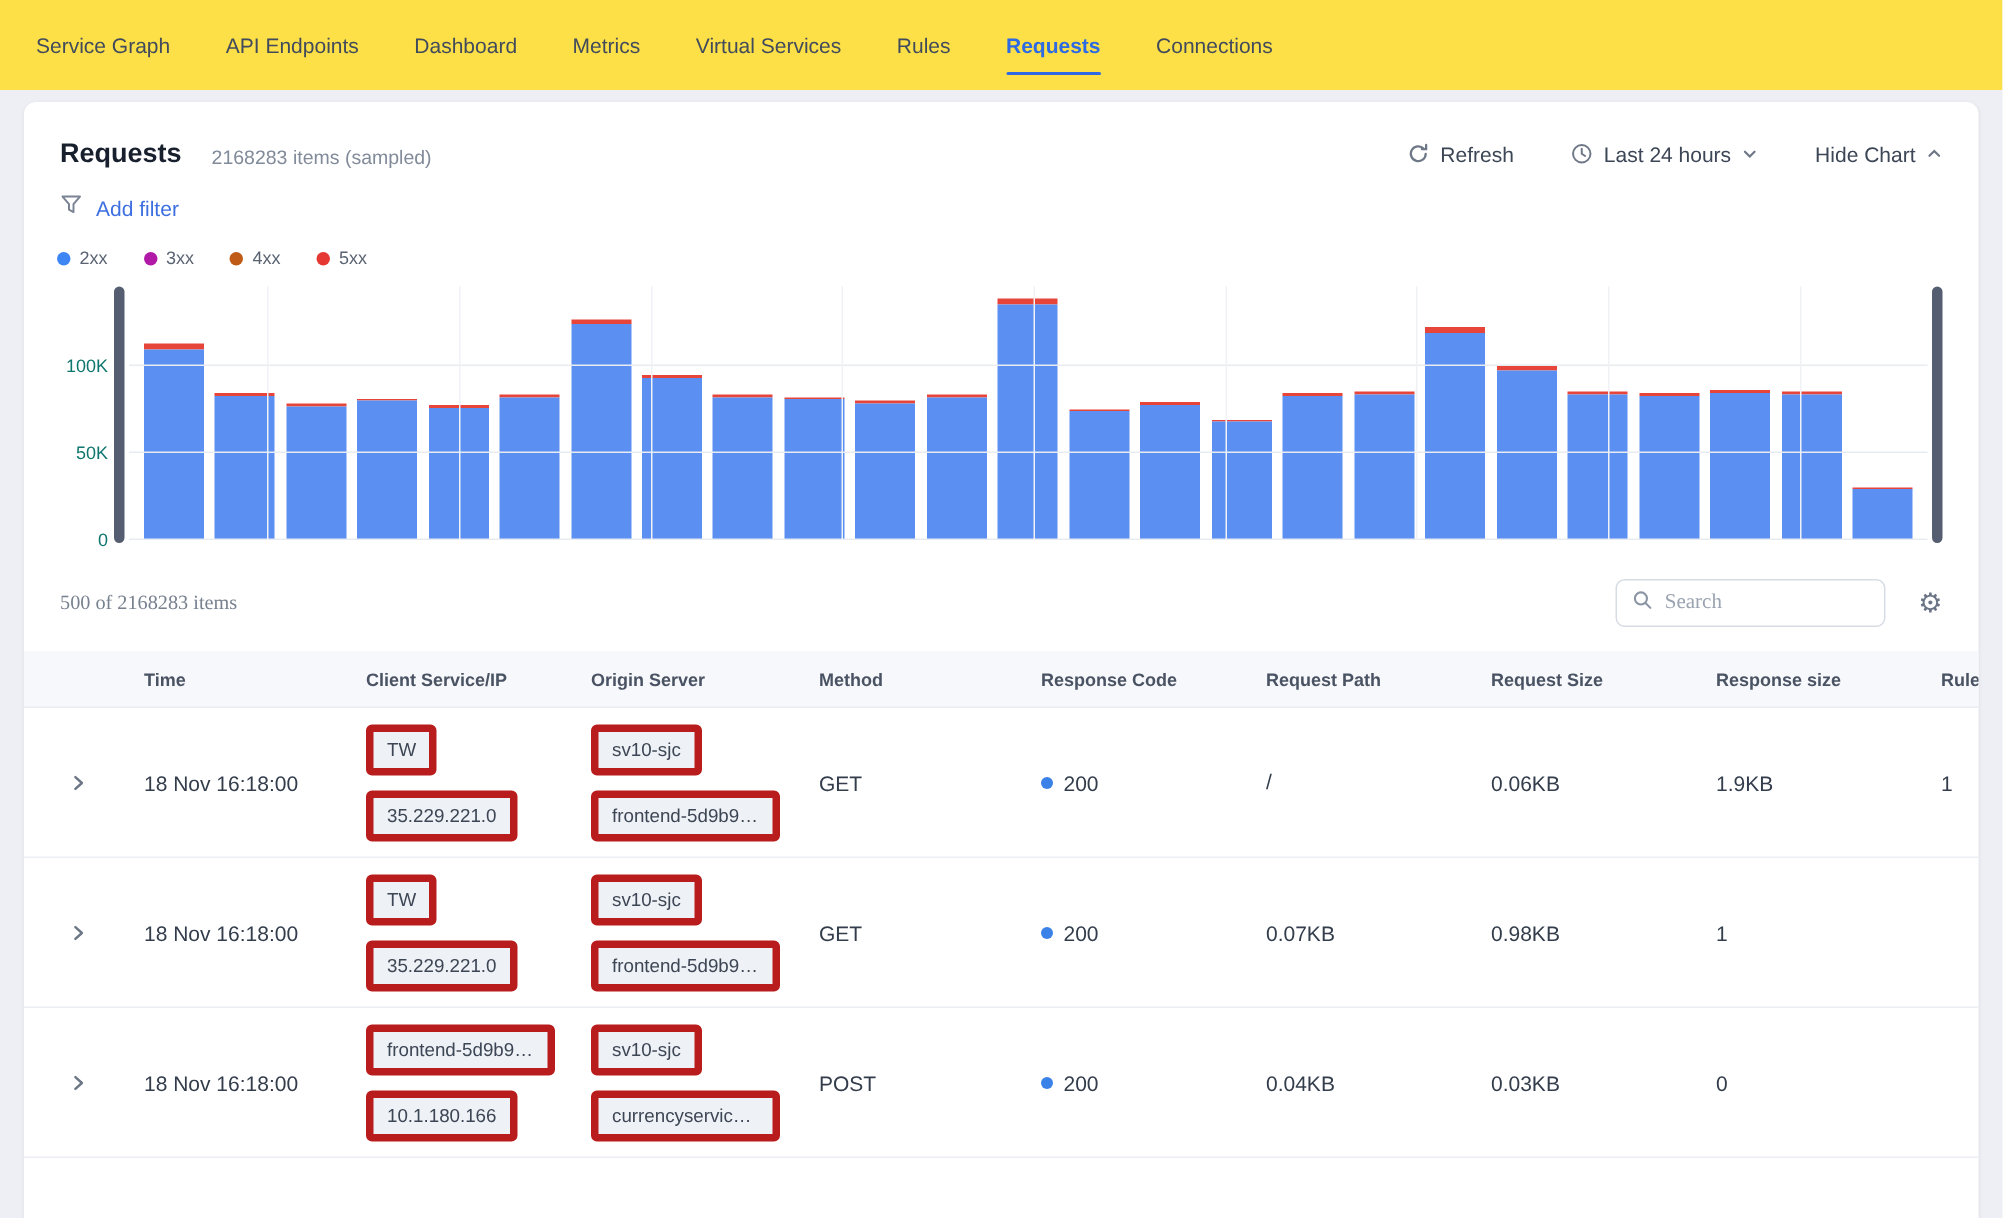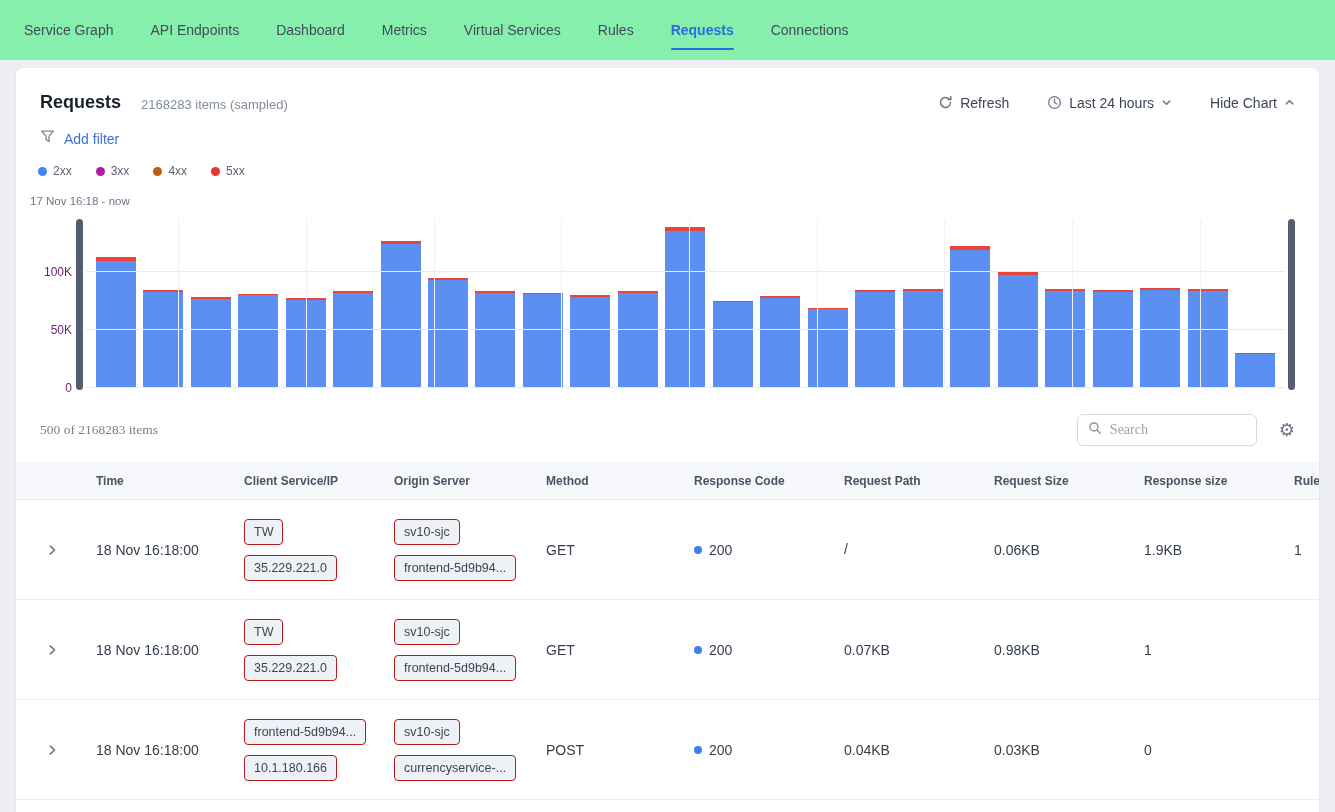--- a/index.html
+++ b/index.html
@@ -1,20 +1,20 @@
 <!DOCTYPE html>
 <html><head>
 <meta charset="utf-8">
 <style>
   * { margin:0; padding:0; box-sizing:border-box; }
   html,body { width:1335px; height:812px; overflow:hidden; }
   body { font-family:"Liberation Sans",sans-serif; background:#edeff4; color:#1f2733; }
 
   
-  .topnav { display:flex; align-items:center; gap:37px; height:60px; padding:0 24px; background:#86efac; }
+  .topnav { display:flex; align-items:center; gap:37px; height:60px; padding:0 24px; background:#fde047; }
   .nav-item { font-size:14px; color:#424b5c; cursor:pointer; position:relative; white-space:nowrap; }
   .nav-item.active { color:#2d6ae3; font-weight:bold; }
   .nav-item.active::after { content:""; position:absolute; left:0; right:0; bottom:-12px; height:2px; border-radius:2px; background:#2d6ae3; }
 
   
   .panel { margin:8px 16px 0 16px; background:#fff; border-radius:8px; box-shadow:0 1px 3px rgba(20,30,50,.07); min-height:920px; overflow:hidden; }
   .panel-header { display:flex; align-items:center; padding:24px 24px 0 24px; }
   .panel-title { font-size:18px; font-weight:bold; color:#18202e; }
   .panel-count { font-size:13px; color:#828b9a; margin-left:20px; padding-top:3px; }
   .header-controls { margin-left:auto; display:flex; align-items:center; gap:38px; }
@@ -27,21 +27,21 @@
   .legend-row { display:flex; align-items:center; gap:24px; padding:0 22px; margin-top:16px; }
   .legend-item { display:flex; align-items:center; gap:6px; cursor:pointer; }
   .legend-dot { width:9px; height:9px; border-radius:50%; display:inline-block; }
   .legend-item span:last-child { font-size:12px; color:#5a6372; }
 
   .window-label { font-size:11.5px; color:#6d7685; padding-left:14px; margin-top:17px; }
 
   
   .chart-area { position:relative; margin:12px 34px 0 14px; }
   .y-axis { position:absolute; left:0; top:0; width:42px; height:169px; }
-  .y-tick { position:absolute; right:0; font-size:12px; color:#701a75; text-align:right; width:42px; }
+  .y-tick { position:absolute; right:0; font-size:12px; color:#0f766e; text-align:right; width:42px; }
   .plot { position:relative; margin-left:56px; height:169px; }
   .gridline-h { position:absolute; left:0; right:0; height:1px; background:#e8ebf0; }
   .gridline-v { position:absolute; top:0; bottom:0; width:1px; background:#f0f2f6; }
   .bars { position:absolute; left:6px; right:6px; top:0; bottom:0; display:flex; justify-content:space-around; align-items:flex-end; }
   .bar { width:40px; display:flex; flex-direction:column; justify-content:flex-end; cursor:pointer; }
   .bar .seg { width:100%; }
   .brush-handle { position:absolute; top:0; bottom:-2px; width:7px; background:#545e70; border-radius:4px; z-index:4; cursor:ew-resize; }
   .brush-handle.left { left:-10px; } .brush-handle.right { right:-10px; }
   .x-axis { position:relative; margin-left:56px; height:22px; margin-top:8px; }
   .x-tick { position:absolute; transform:translateX(-50%); font-size:12px; color:#5f6877; white-space:nowrap; }
@@ -57,21 +57,21 @@
 
   
   .req-table { margin-top:16px; width:1412px; }
   .t-row { display:grid; grid-template-columns:64px 148px 150px 152px 148px 150px 150px 150px 150px 150px; align-items:center; }
   .t-head { background:#f7f8fb; height:38px; border-bottom:1px solid #e9ecf1; }
   .t-head .t-cell { font-size:12px; font-weight:bold; color:#4a5363; white-space:nowrap; overflow:hidden; }
   .t-cell { padding-left:16px; padding-right:8px; font-size:14px; color:#333d4c; }
   .data-row { min-height:100px; border-bottom:1px solid #eceef3; }
   .expander { display:flex; justify-content:center; align-items:center; color:#6b7585; cursor:pointer; }
   .tag-stack { display:flex; flex-direction:column; align-items:flex-start; gap:10px; }
-  .tag { background:#eef1f6; border:1px solid #b91c1c; border-radius:4px; padding:5px 9px; font-size:12.5px; color:#3d4654; white-space:nowrap; max-width:126px; overflow:hidden; text-overflow:ellipsis; cursor:pointer; }
+  .tag { background:#eef1f6; border:5px solid #b91c1c; border-radius:4px; padding:5px 9px; font-size:12.5px; color:#3d4654; white-space:nowrap; max-width:126px; overflow:hidden; text-overflow:ellipsis; cursor:pointer; }
   .code-cell { display:flex; align-items:center; gap:7px; }
   .code-dot { width:8px; height:8px; border-radius:50%; background:#3b82e8; }
   .path-cell { word-break:break-all; line-height:1.55; }
 </style>
 </head>
 <body>
 
 <div class="topnav">
     <div class="nav-item">Service Graph</div>
     <div class="nav-item">API Endpoints</div>
@@ -144,21 +144,20 @@
       <div class="legend-item">
         <span class="legend-dot" style="background: rgb(192, 90, 23);"></span>
         <span>4xx</span>
       </div>
       <div class="legend-item">
         <span class="legend-dot" style="background: rgb(229, 56, 50);"></span>
         <span>5xx</span>
       </div>
     </div>
 
-  <div class="window-label">17 Nov 16:18 - now</div>
 
   <div class="chart-area">
     <div class="y-axis">
         <div class="y-tick" style="bottom: -7px;">0</div>
         <div class="y-tick" style="bottom: 50.8767px;">50K</div>
         <div class="y-tick" style="bottom: 108.753px;">100K</div>
       </div>
     <div class="plot">
       <div class="brush-handle left"></div>
       <div class="bars">

